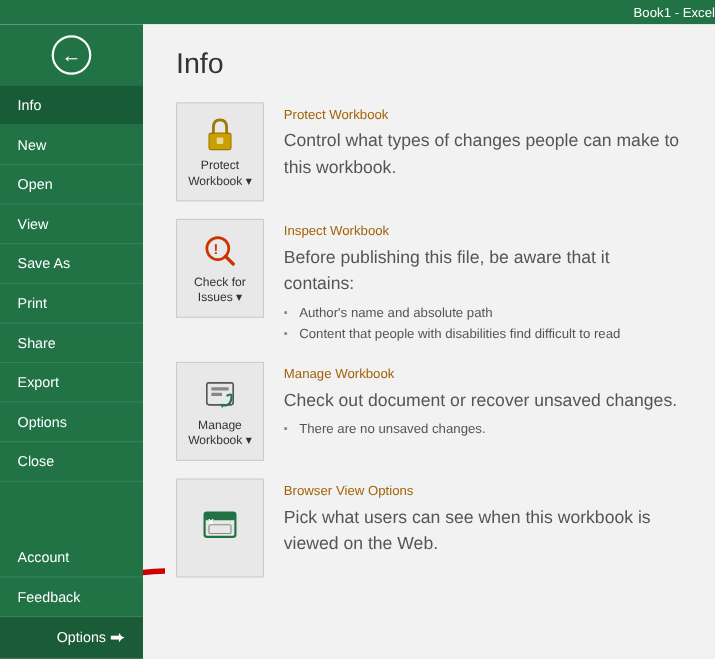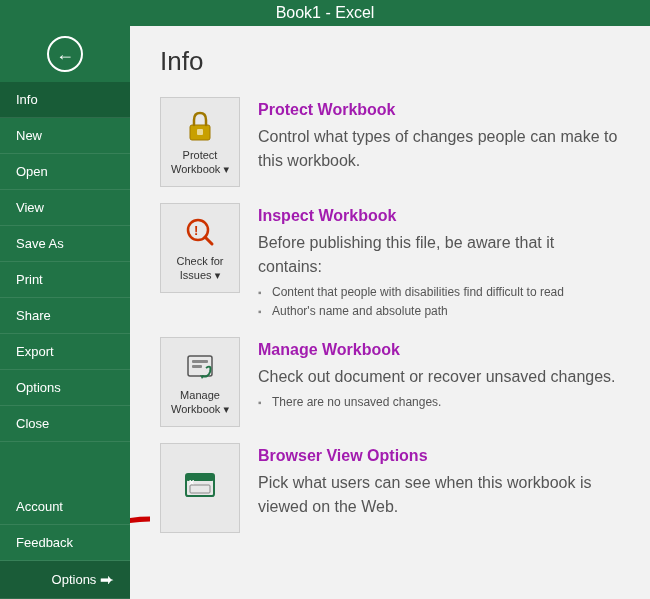--- a/index.html
+++ b/index.html
@@ -11,26 +11,26 @@
       flex-direction: column;
       overflow: hidden;
       background: #f0f0f0;
     }
 
     
     .title-bar {
       background: #217346;
       color: white;
       text-align: center;
-      font-size: 16px;
+      font-size: 12px;
       padding: 4px 0;
       min-height: 22px;
       display: flex;
       align-items: center;
-      justify-content: center;
+      justify-content: flex-end;
       position: relative;
     }
 
     .main-container {
       display: flex;
       flex: 1;
       overflow: hidden;
     }
 
     
@@ -137,23 +137,23 @@
     .info-icon-svg {
       margin-bottom: 4px;
     }
 
     .info-text {
       flex: 1;
       padding-top: 4px;
     }
 
     .info-text h3 {
-      font-size: 16px;
-      font-weight: 700;
-      color: #a21caf;
+      font-size: 12px;
+      font-weight: 400;
+      color: #a16207;
       margin-bottom: 6px;
     }
 
     .info-text p {
       font-size: 16px;
       color: #555;
       line-height: 1.5;
     }
 
     .info-text ul {
@@ -284,22 +284,22 @@
           <circle cx="16" cy="16" r="10" fill="none" stroke="#cc3300" stroke-width="2.5"></circle>
           <line x1="23" y1="23" x2="30" y2="30" stroke="#cc3300" stroke-width="3" stroke-linecap="round"></line>
           <text x="12" y="21" font-size="13" fill="#cc3300" font-weight="bold">!</text>
         </svg>
         <span class="icon-label">Check for<br>Issues ▾</span>
       </div>
       <div class="info-text">
         <h3>Inspect Workbook</h3>
         <p>Before publishing this file, be aware that it contains:</p>
         <ul>
+          <li>Author's name and absolute path</li>
           <li>Content that people with disabilities find difficult to read</li>
-          <li>Author's name and absolute path</li>
         </ul>
       </div>
     </div>
 
     <div class="info-section">
       <div class="info-icon-box">
         <svg width="36" height="36" viewBox="0 0 36 36" class="info-icon-svg">
           <rect x="6" y="8" width="24" height="20" rx="2" fill="none" stroke="#555" stroke-width="1.5"></rect>
           <rect x="10" y="12" width="16" height="3" rx="1" fill="#888"></rect>
           <rect x="10" y="17" width="10" height="3" rx="1" fill="#888"></rect>

